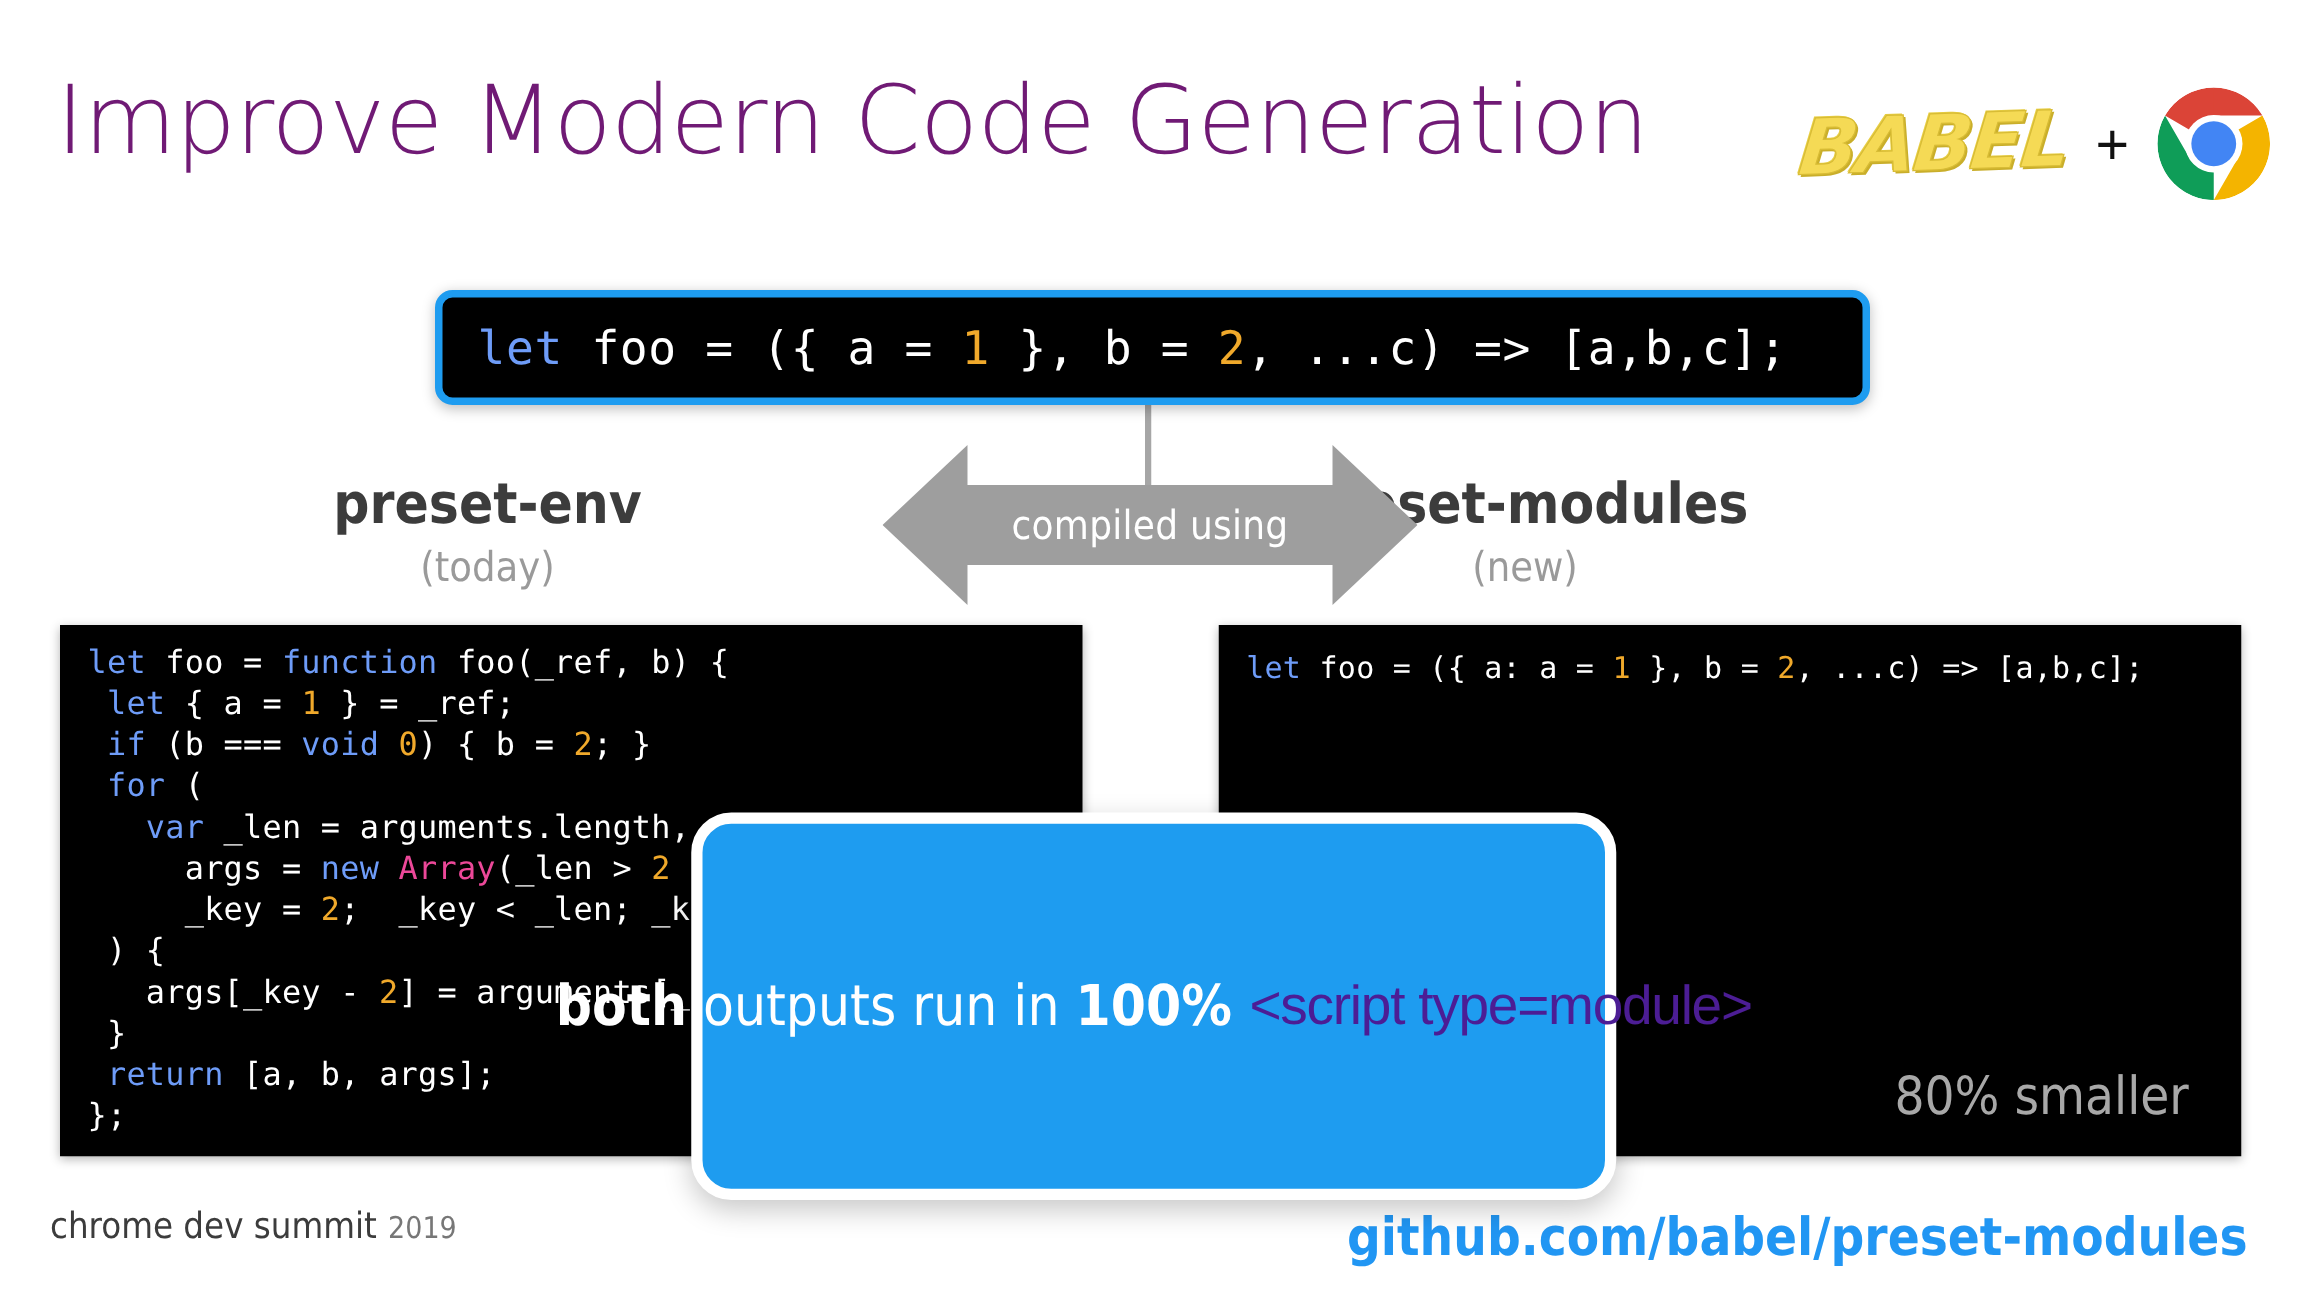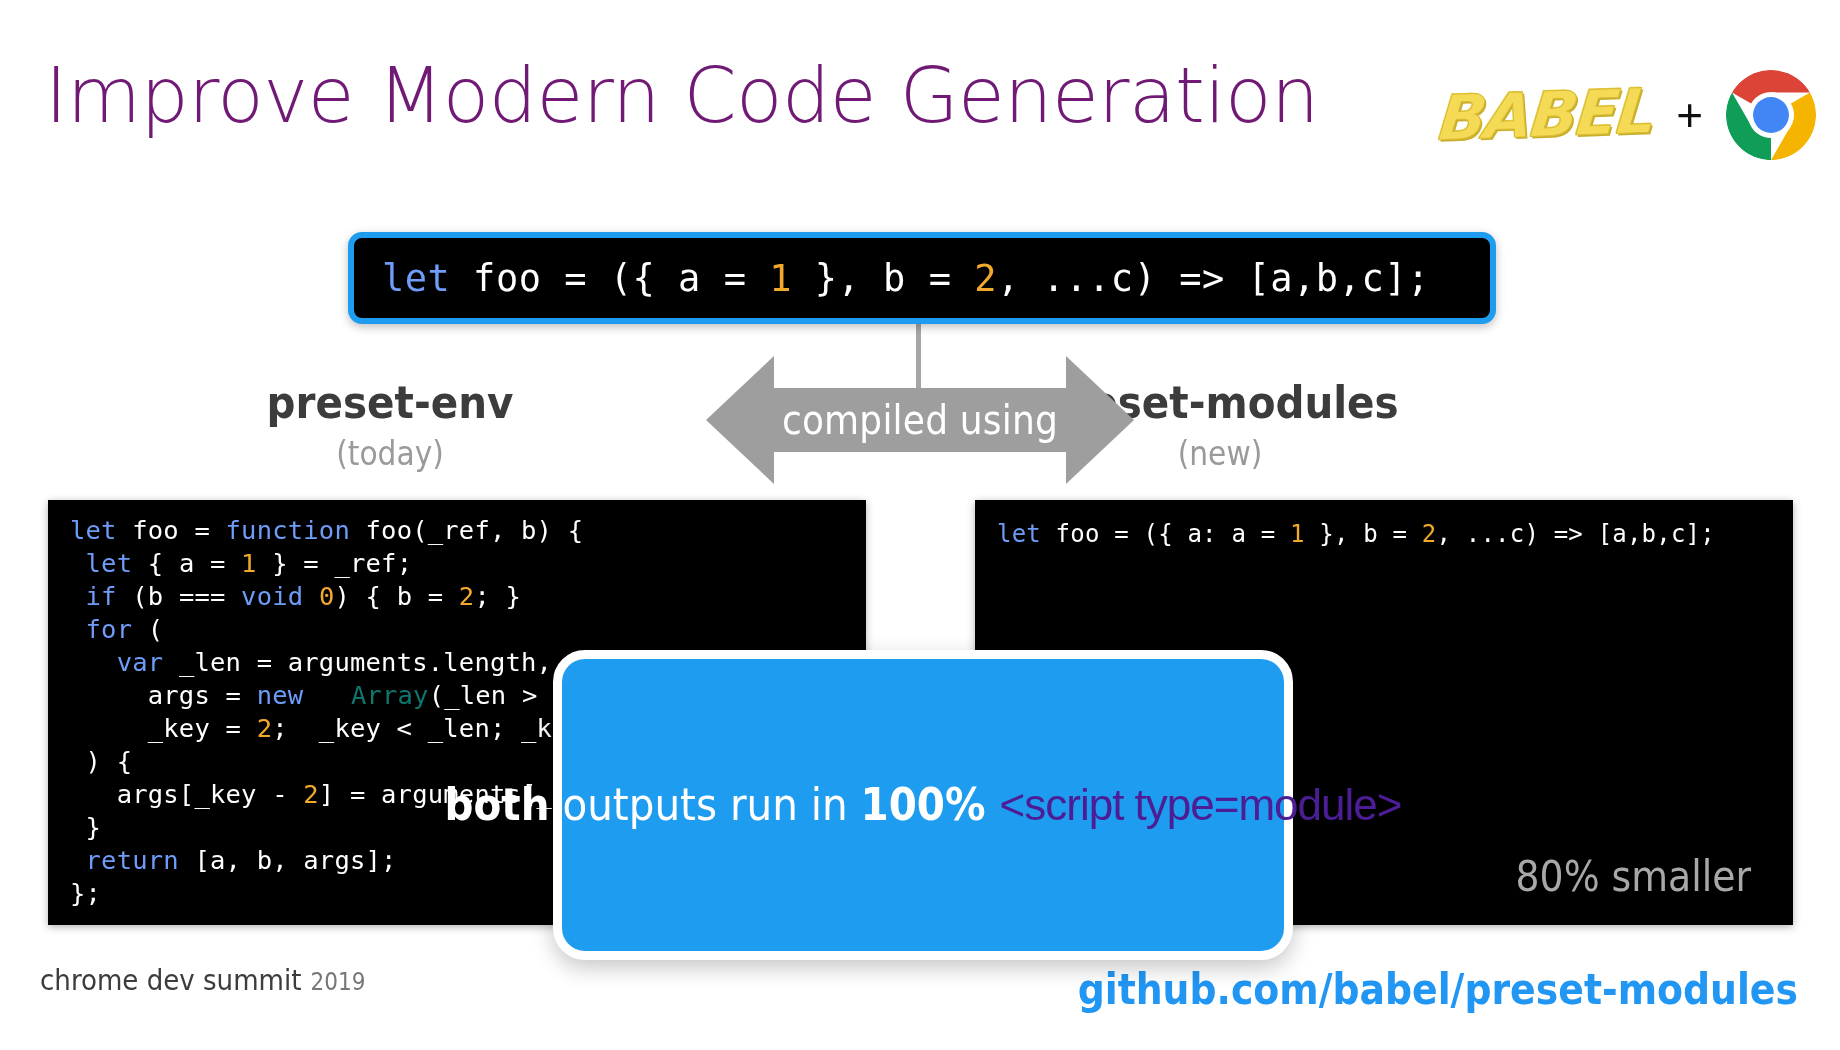--- a/index.html
+++ b/index.html
@@ -56,38 +56,38 @@
     z-index:6;
   }
   .code{
     font-family:"DejaVu Sans Mono","Liberation Mono",monospace;
     color:#f2f2f2;
     white-space:pre;
   }
   .top-code .code{font-size:37px;letter-spacing:0.5px;}
   .kw{color:#6E9CF8;}
   .num{color:#F0A92B;}
-  .cls{color:#0f766e;margin-left:32px;}
+  .cls{color:#ec4899;}
   .punc{color:#ffffff;}
 
   
   .connector{
     position:absolute;left:916px;top:324px;width:5px;height:95px;
     background:#a6a6a6;z-index:1;
   }
 
   
   .arrow-wrap{
     position:absolute;left:706px;top:350px;width:428px;height:140px;z-index:3;
   }
   .arrow-svg{display:block;width:428px;height:140px;}
   .arrow-label{
     position:absolute;left:0;top:0;width:428px;height:140px;
     display:flex;align-items:center;justify-content:center;
-    color:#ffffff;font-size:40px;font-weight:400;
+    color:#ffffff;font-size:32px;font-weight:400;
     font-family:"DejaVu Sans","Liberation Sans",sans-serif;
     font-stretch:condensed;
     letter-spacing:0.2px;
     pointer-events:none;
   }
 
   
   .side-label{position:absolute;text-align:center;}
   .side-label .name{
     font-size:45px;font-weight:700;color:#3c3c3c;

